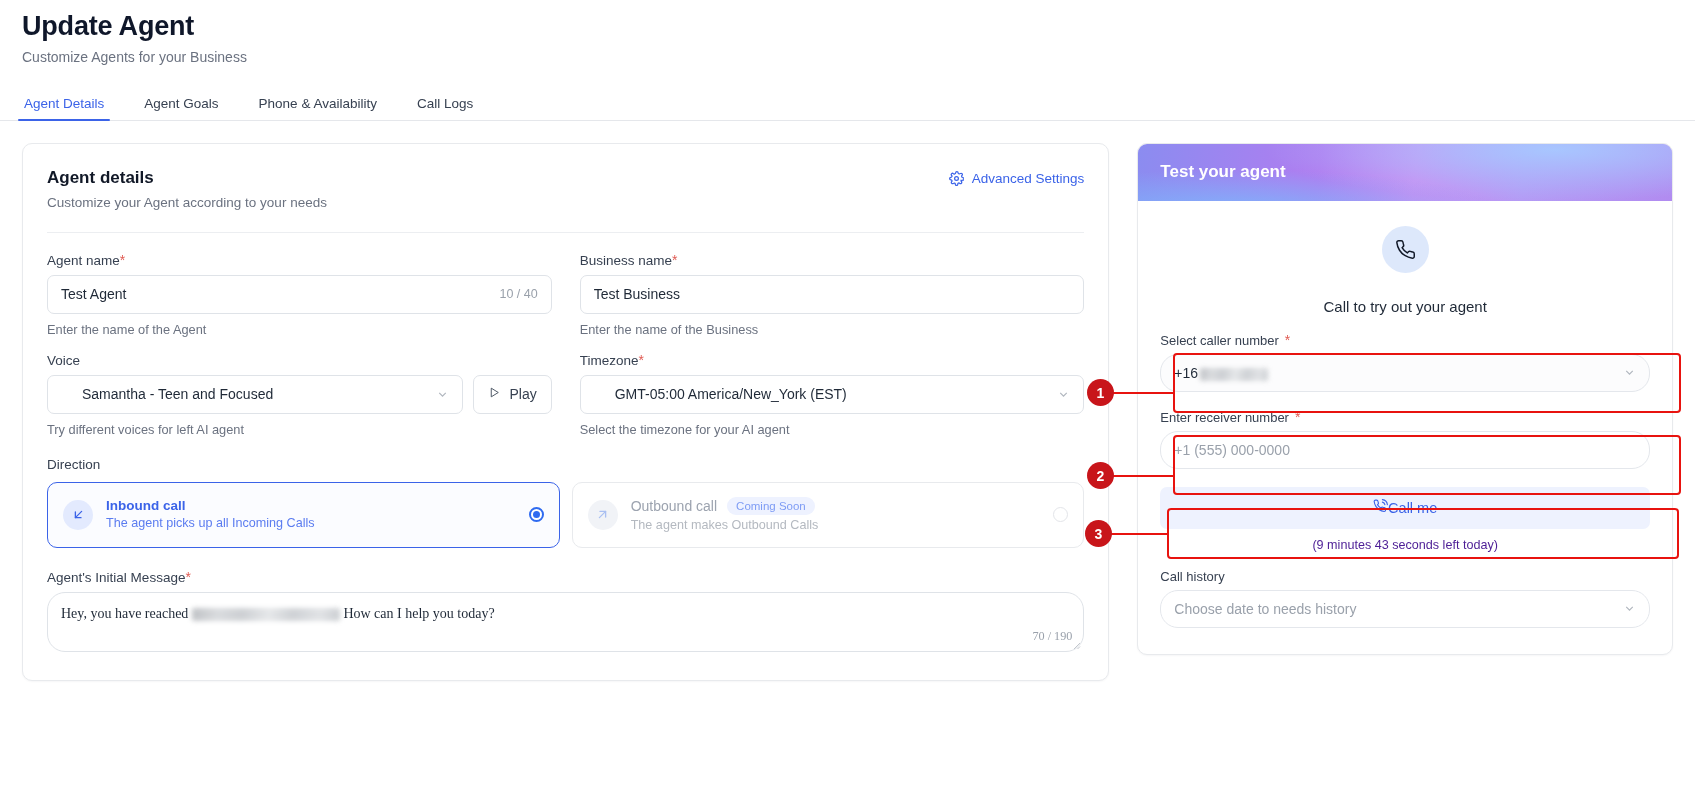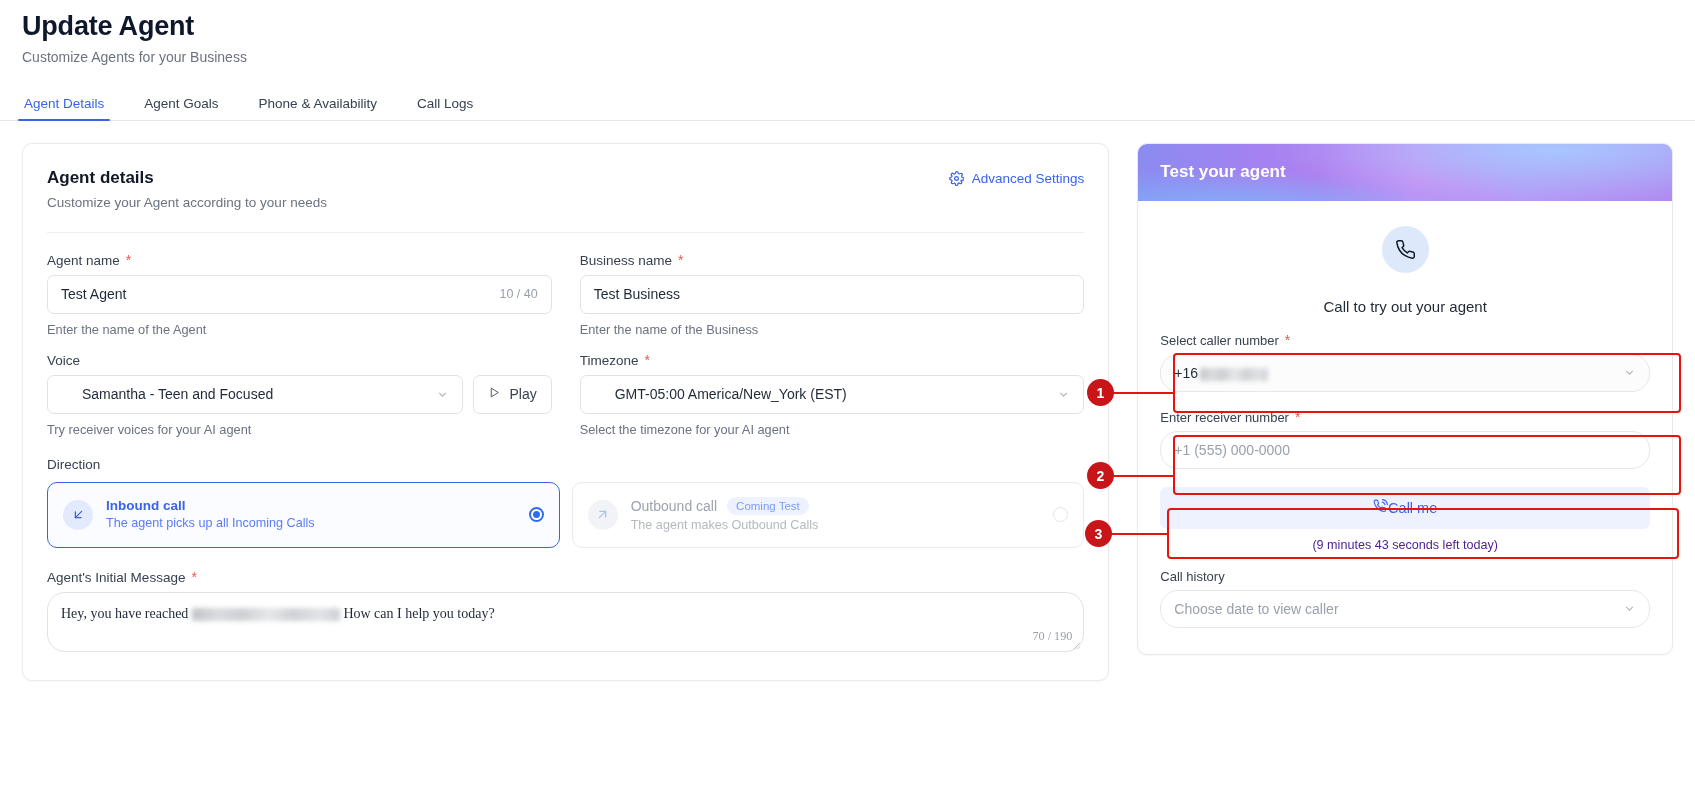--- a/index.html
+++ b/index.html
@@ -64,21 +64,21 @@
     color:#3b63e8; font-size:13.5px; cursor:pointer; white-space:nowrap;
     padding-top: 3px;
   }
   .divider { height:1px; background:#eceef1; margin: 22px 0 20px 0; }
 
   
   .grid2 { display:flex; gap: 28px; }
   .col { flex: 1 1 0; min-width: 0; }
   .field-label {
     font-size: 13.5px; color:#374151; margin-bottom: 7px;
-    display:flex; align-items:center; gap:6px;
+    display:flex; align-items:center; 
   }
   .req { color:#e05a52; font-size: 14px; line-height: 1; }
 
   .input {
     height: 39px; border: 1px solid #dfe3e8; border-radius: 7px;
     background:#fff; display:flex; align-items:center;
     padding: 0 13px; font-size: 14px; color:#1f2937;
     position: relative;
   }
   .input .counter {
@@ -289,21 +289,21 @@
             </div>
             <div class="play-btn">
               <span>
                 <svg width="13" height="13" viewBox="0 0 24 24" fill="none" stroke="#4b5563" stroke-width="1.8" stroke-linejoin="round">
                     <path d="M6 4l13 8-13 8z"></path>
                   </svg>
               </span>
               <span>Play</span>
             </div>
           </div>
-          <div class="help">Try receiver voices for your AI agent</div>
+          <div class="help">Try different voices for left AI agent</div>
         </div>
 
         <div class="col">
           <div class="field-label">
             <span>Timezone</span>
             <span class="req">*</span>
           </div>
           <div class="input select">
             <span>GMT-05:00 America/New_York (EST)</span>
             <span class="chev">
@@ -339,21 +339,21 @@
           <div class="dir-card dis">
             <span class="dir-ic off">
               <svg width="15" height="15" viewBox="0 0 24 24" fill="none" stroke="#aac0f2" stroke-width="2.1" stroke-linecap="round" stroke-linejoin="round">
                 <path d="M7 17L17 7"></path>
                   <path d="M8 7h9v9"></path>
               </svg>
             </span>
             <span class="dir-text">
               <span class="dir-t">
                 <span>Outbound call</span>
-                <span class="soon">Coming Test</span>
+                <span class="soon">Coming Soon</span>
               </span>
               <span class="dir-d">The agent makes Outbound Calls</span>
             </span>
             <span class="radio off"></span>
           </div>
 
         </div>
       </div>
 
       <div style="margin-top:22px;">
@@ -430,21 +430,21 @@
             <span>Call me</span>
           </div>
           <div class="quota">(9 minutes 43 seconds left today)</div>
         </div>
 
         <div class="rp-field" style="margin-top:17px;">
           <div class="rp-label">
             <span>Call history</span>
           </div>
           <div class="rp-input ph" style="justify-content:space-between;">
-            <span>Choose date to view caller</span>
+            <span>Choose date to needs history</span>
             <span class="chev">
               <svg width="13" height="13" viewBox="0 0 24 24" fill="none" stroke="currentColor" stroke-width="2.2">
                   <path d="M6 9l6 6 6-6"></path>
                 </svg>
             </span>
           </div>
         </div>
 
       </div>
     </div>

